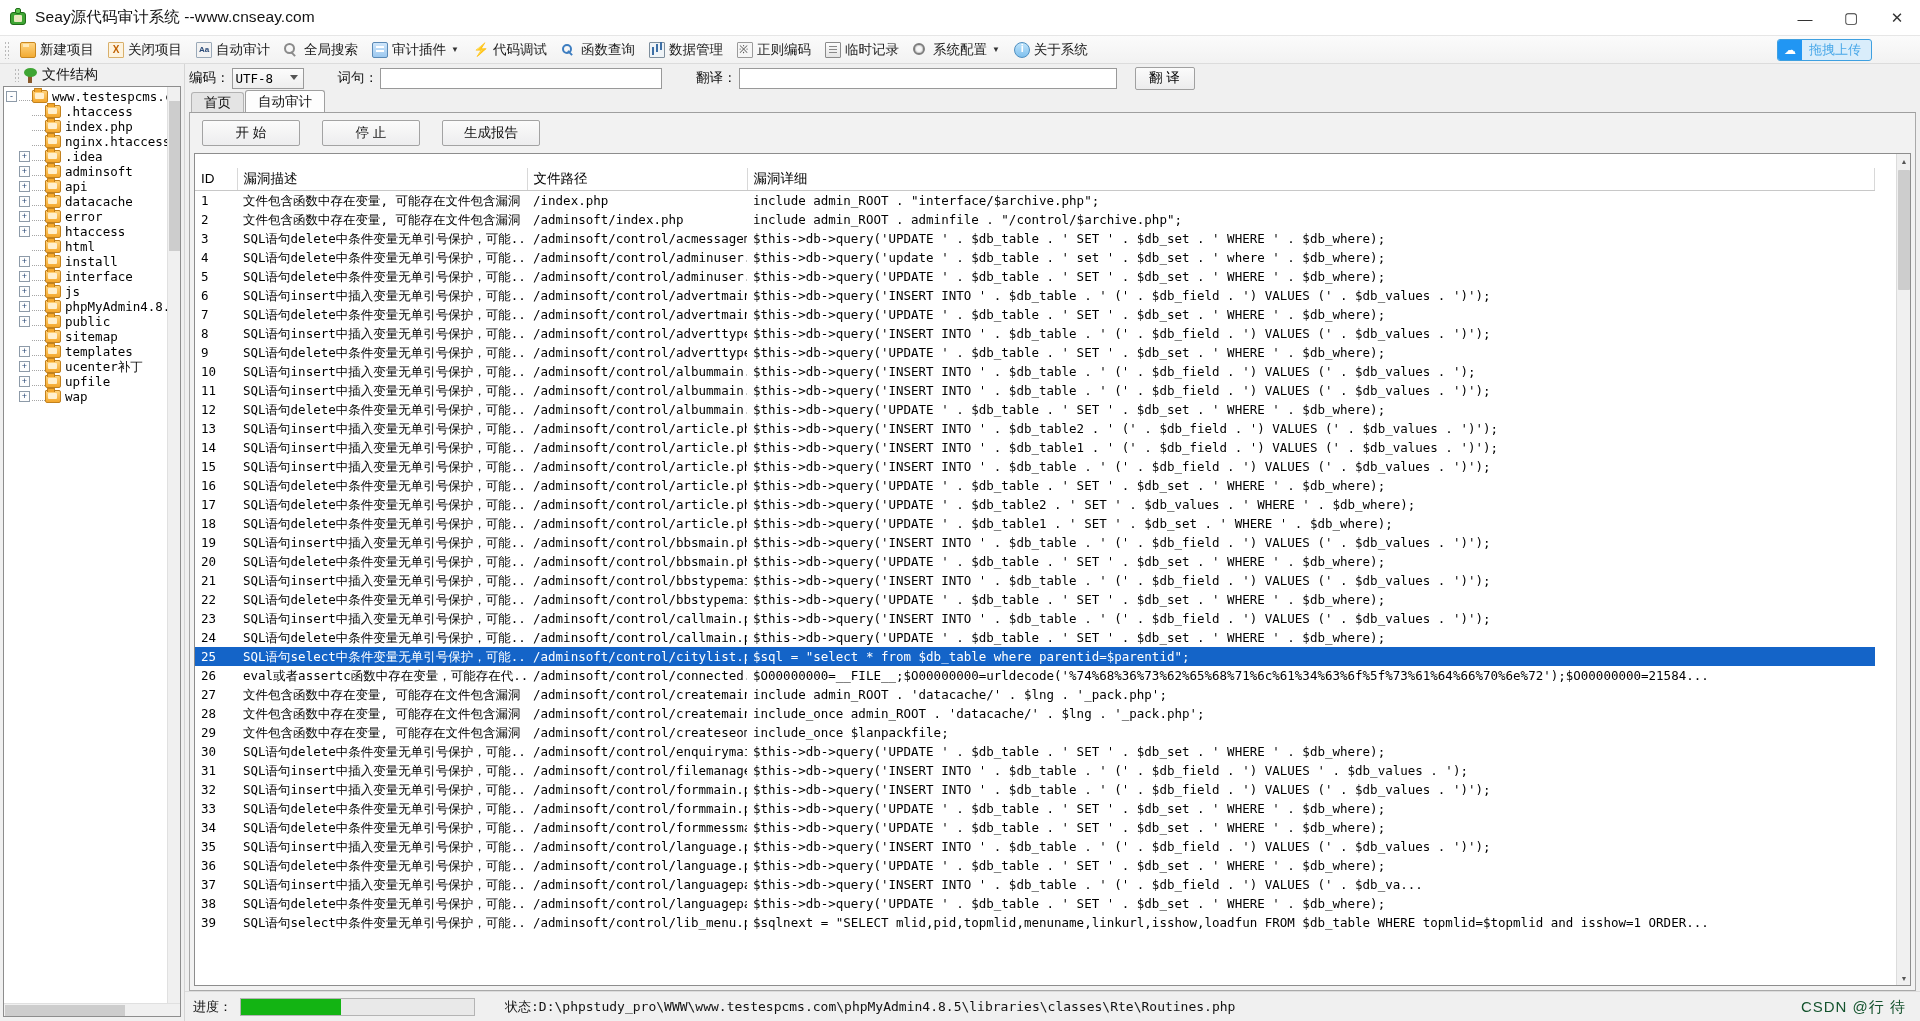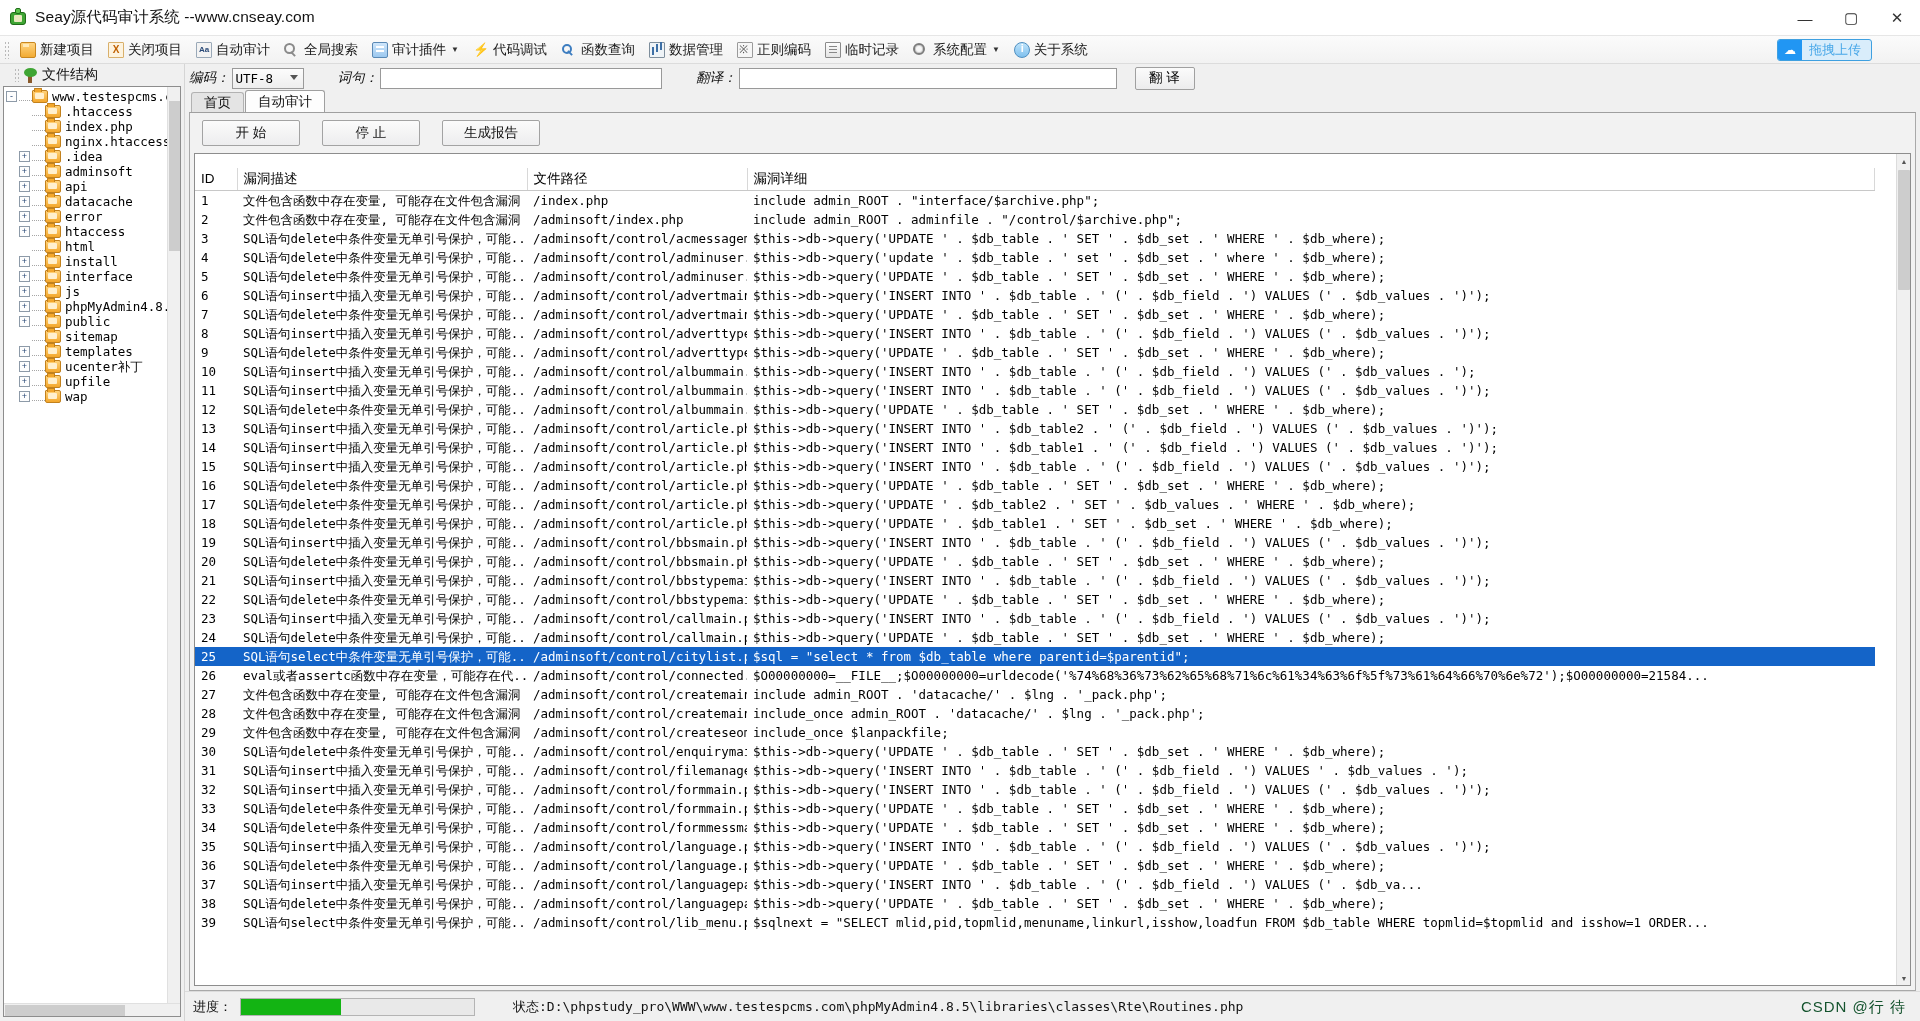--- a/index.html
+++ b/index.html
@@ -269,21 +269,20 @@
     height: 26px;
     display: flex;
     align-items: center;
     padding: 2px 0 0 4px;
     gap: 0;
   }
   .enc-label {
     font-size: 13.5px; color: #111;
     font-family: "DejaVu Sans Mono", monospace;
     white-space: nowrap;
-    font-style: italic;
   }
   #enc-select {
     width: 72px; height: 21px;
     margin-left: 2px;
     background: linear-gradient(#fcfcfc,#eeeeee);
     border: 1px solid #9a9a9a;
     display: flex; align-items: center;
     padding: 0 3px;
     font-family: "DejaVu Sans Mono", monospace;
     font-size: 12.5px;
@@ -479,21 +478,21 @@
     background: #e9e9e9;
     border: 1px solid #b4b4b4;
     position: relative;
     margin-left: 2px;
   }
   #progress .bar {
     position: absolute; left:0; top:0; bottom:0;
     width: 43%;
     background: #13b413;
   }
-  #status-text { margin-left: 32px; }
+  #status-text { margin-left: 24px; }
 
   
   #tree-hscroll {
     height: 13px; background:#f0f0f0; border-top:1px solid #e0e0e0;
     position:absolute; left:0; right:0; bottom:0;
   }
   #tree-hscroll .thumb { position:absolute; left:1px; top:1px; width:120px; height:11px; background:#cdcdcd; }
 
   #watermark {
     position: absolute;

